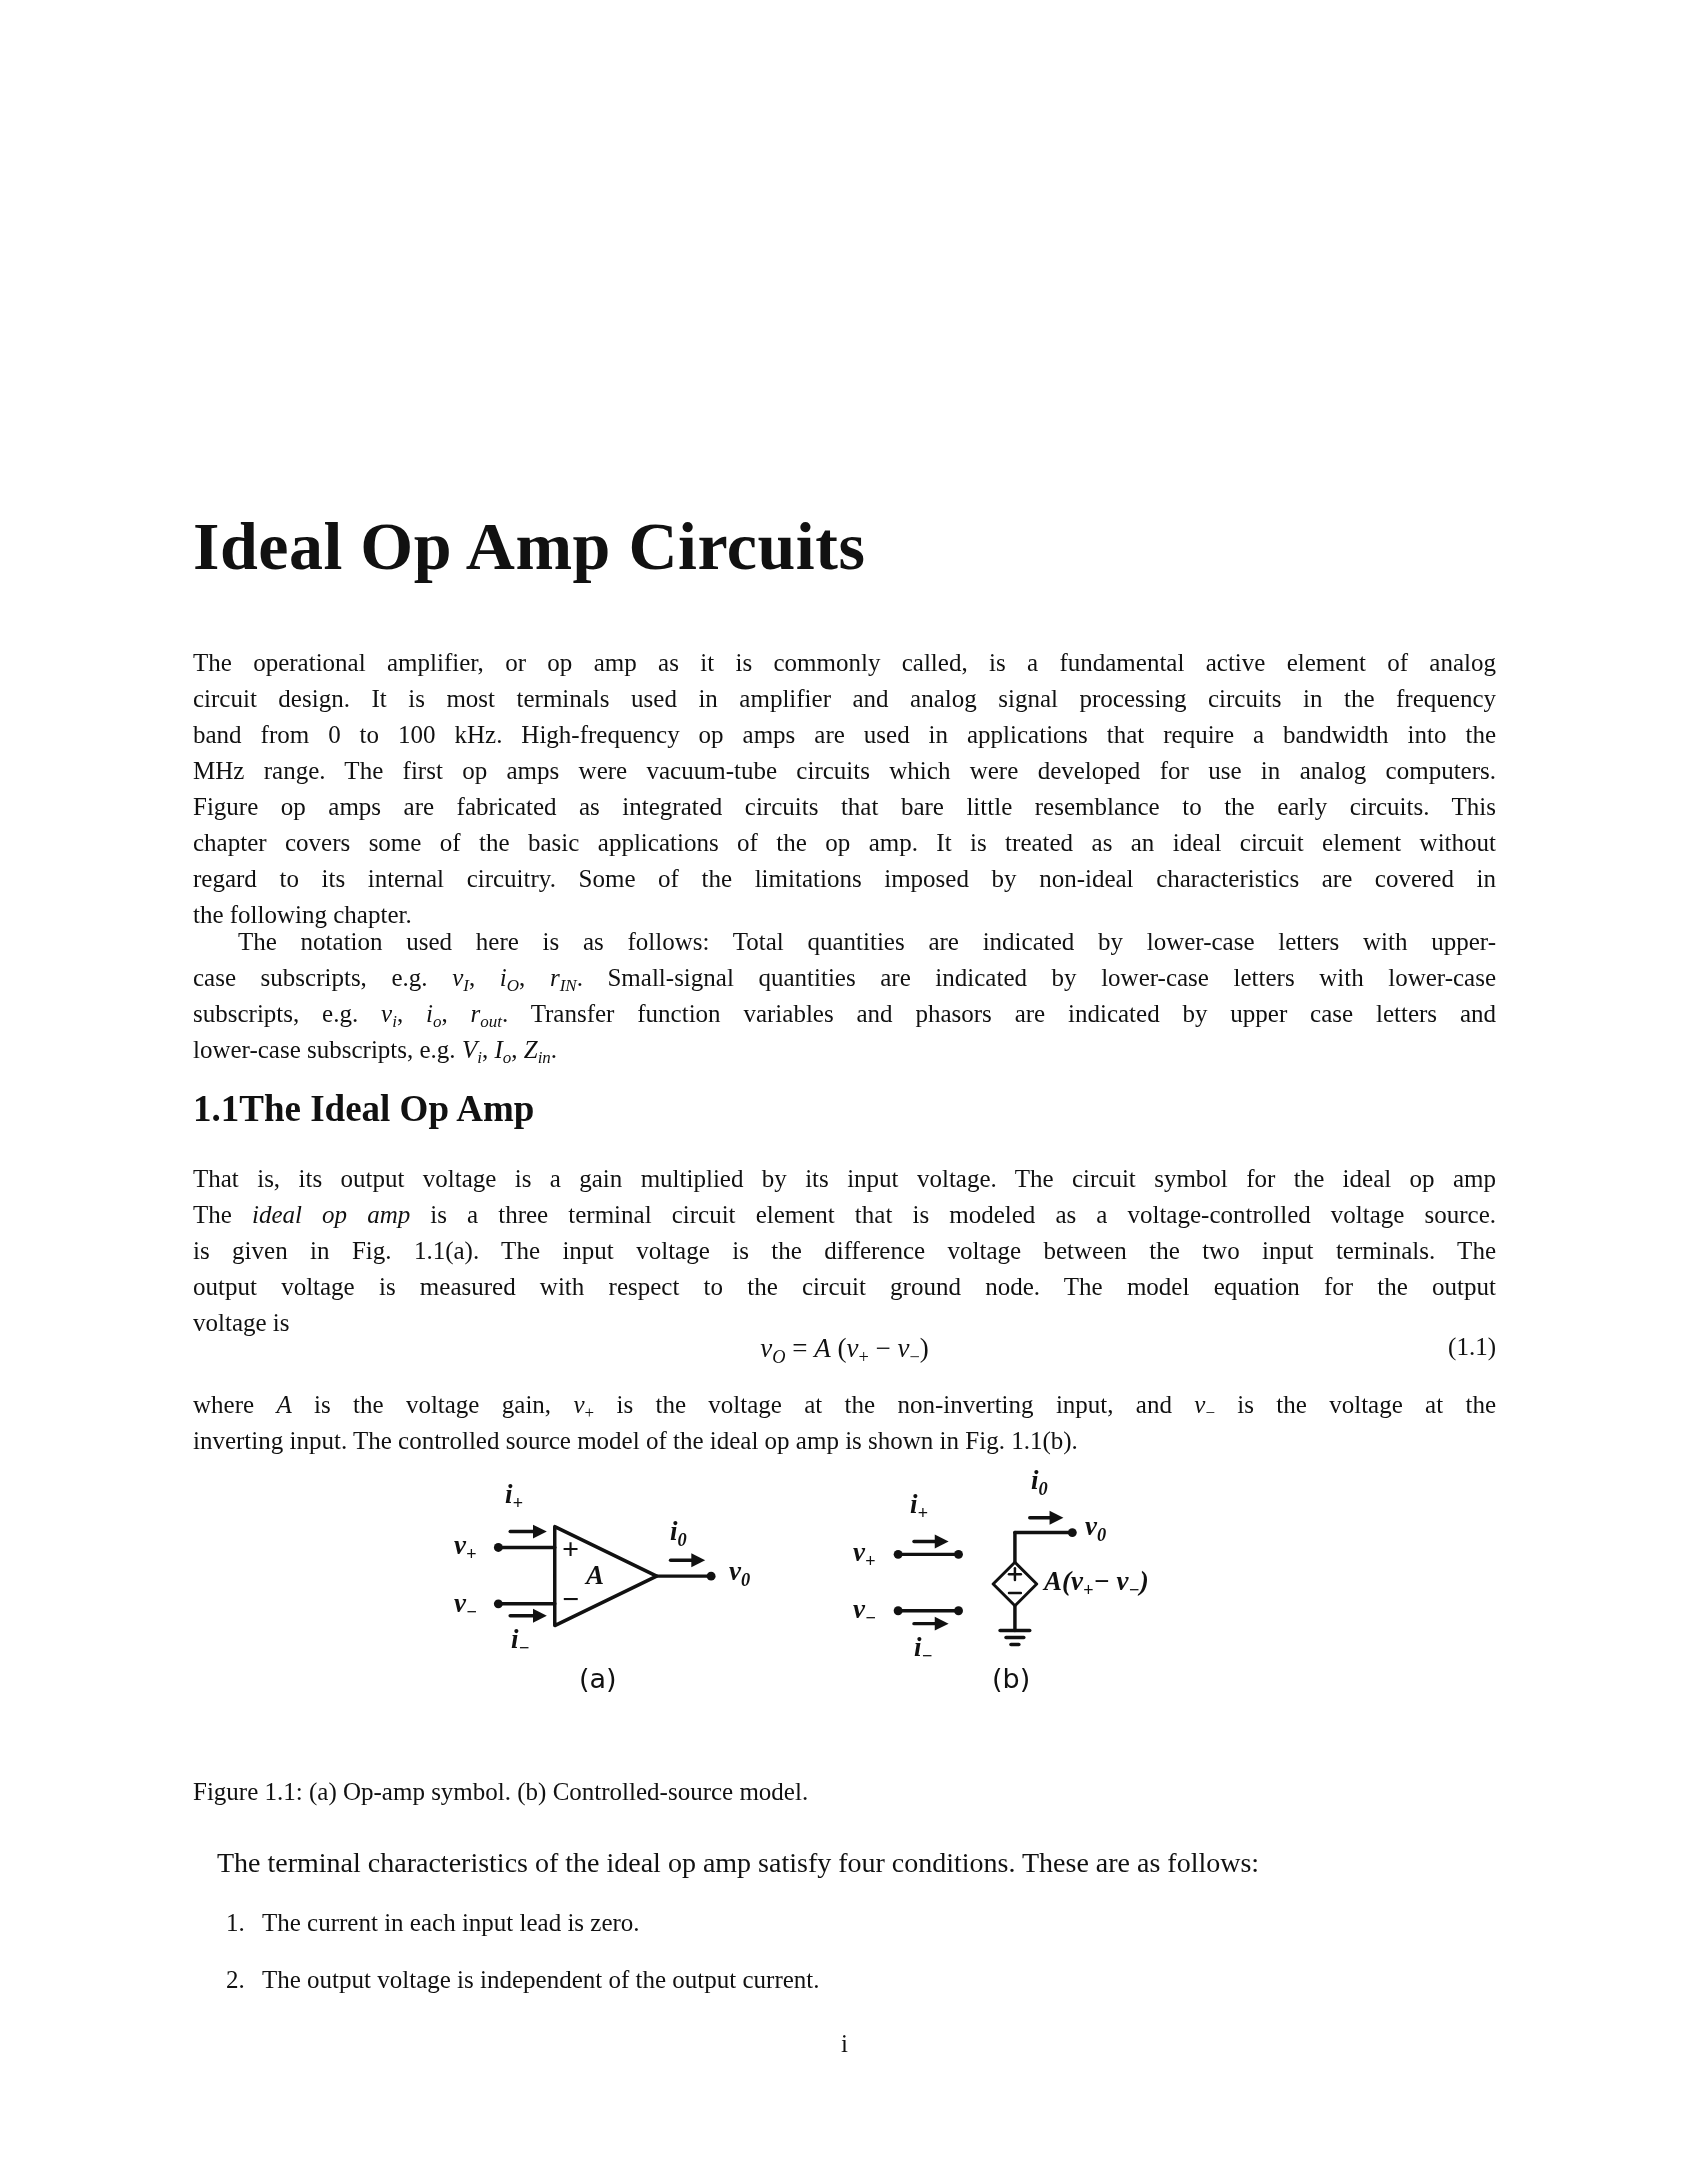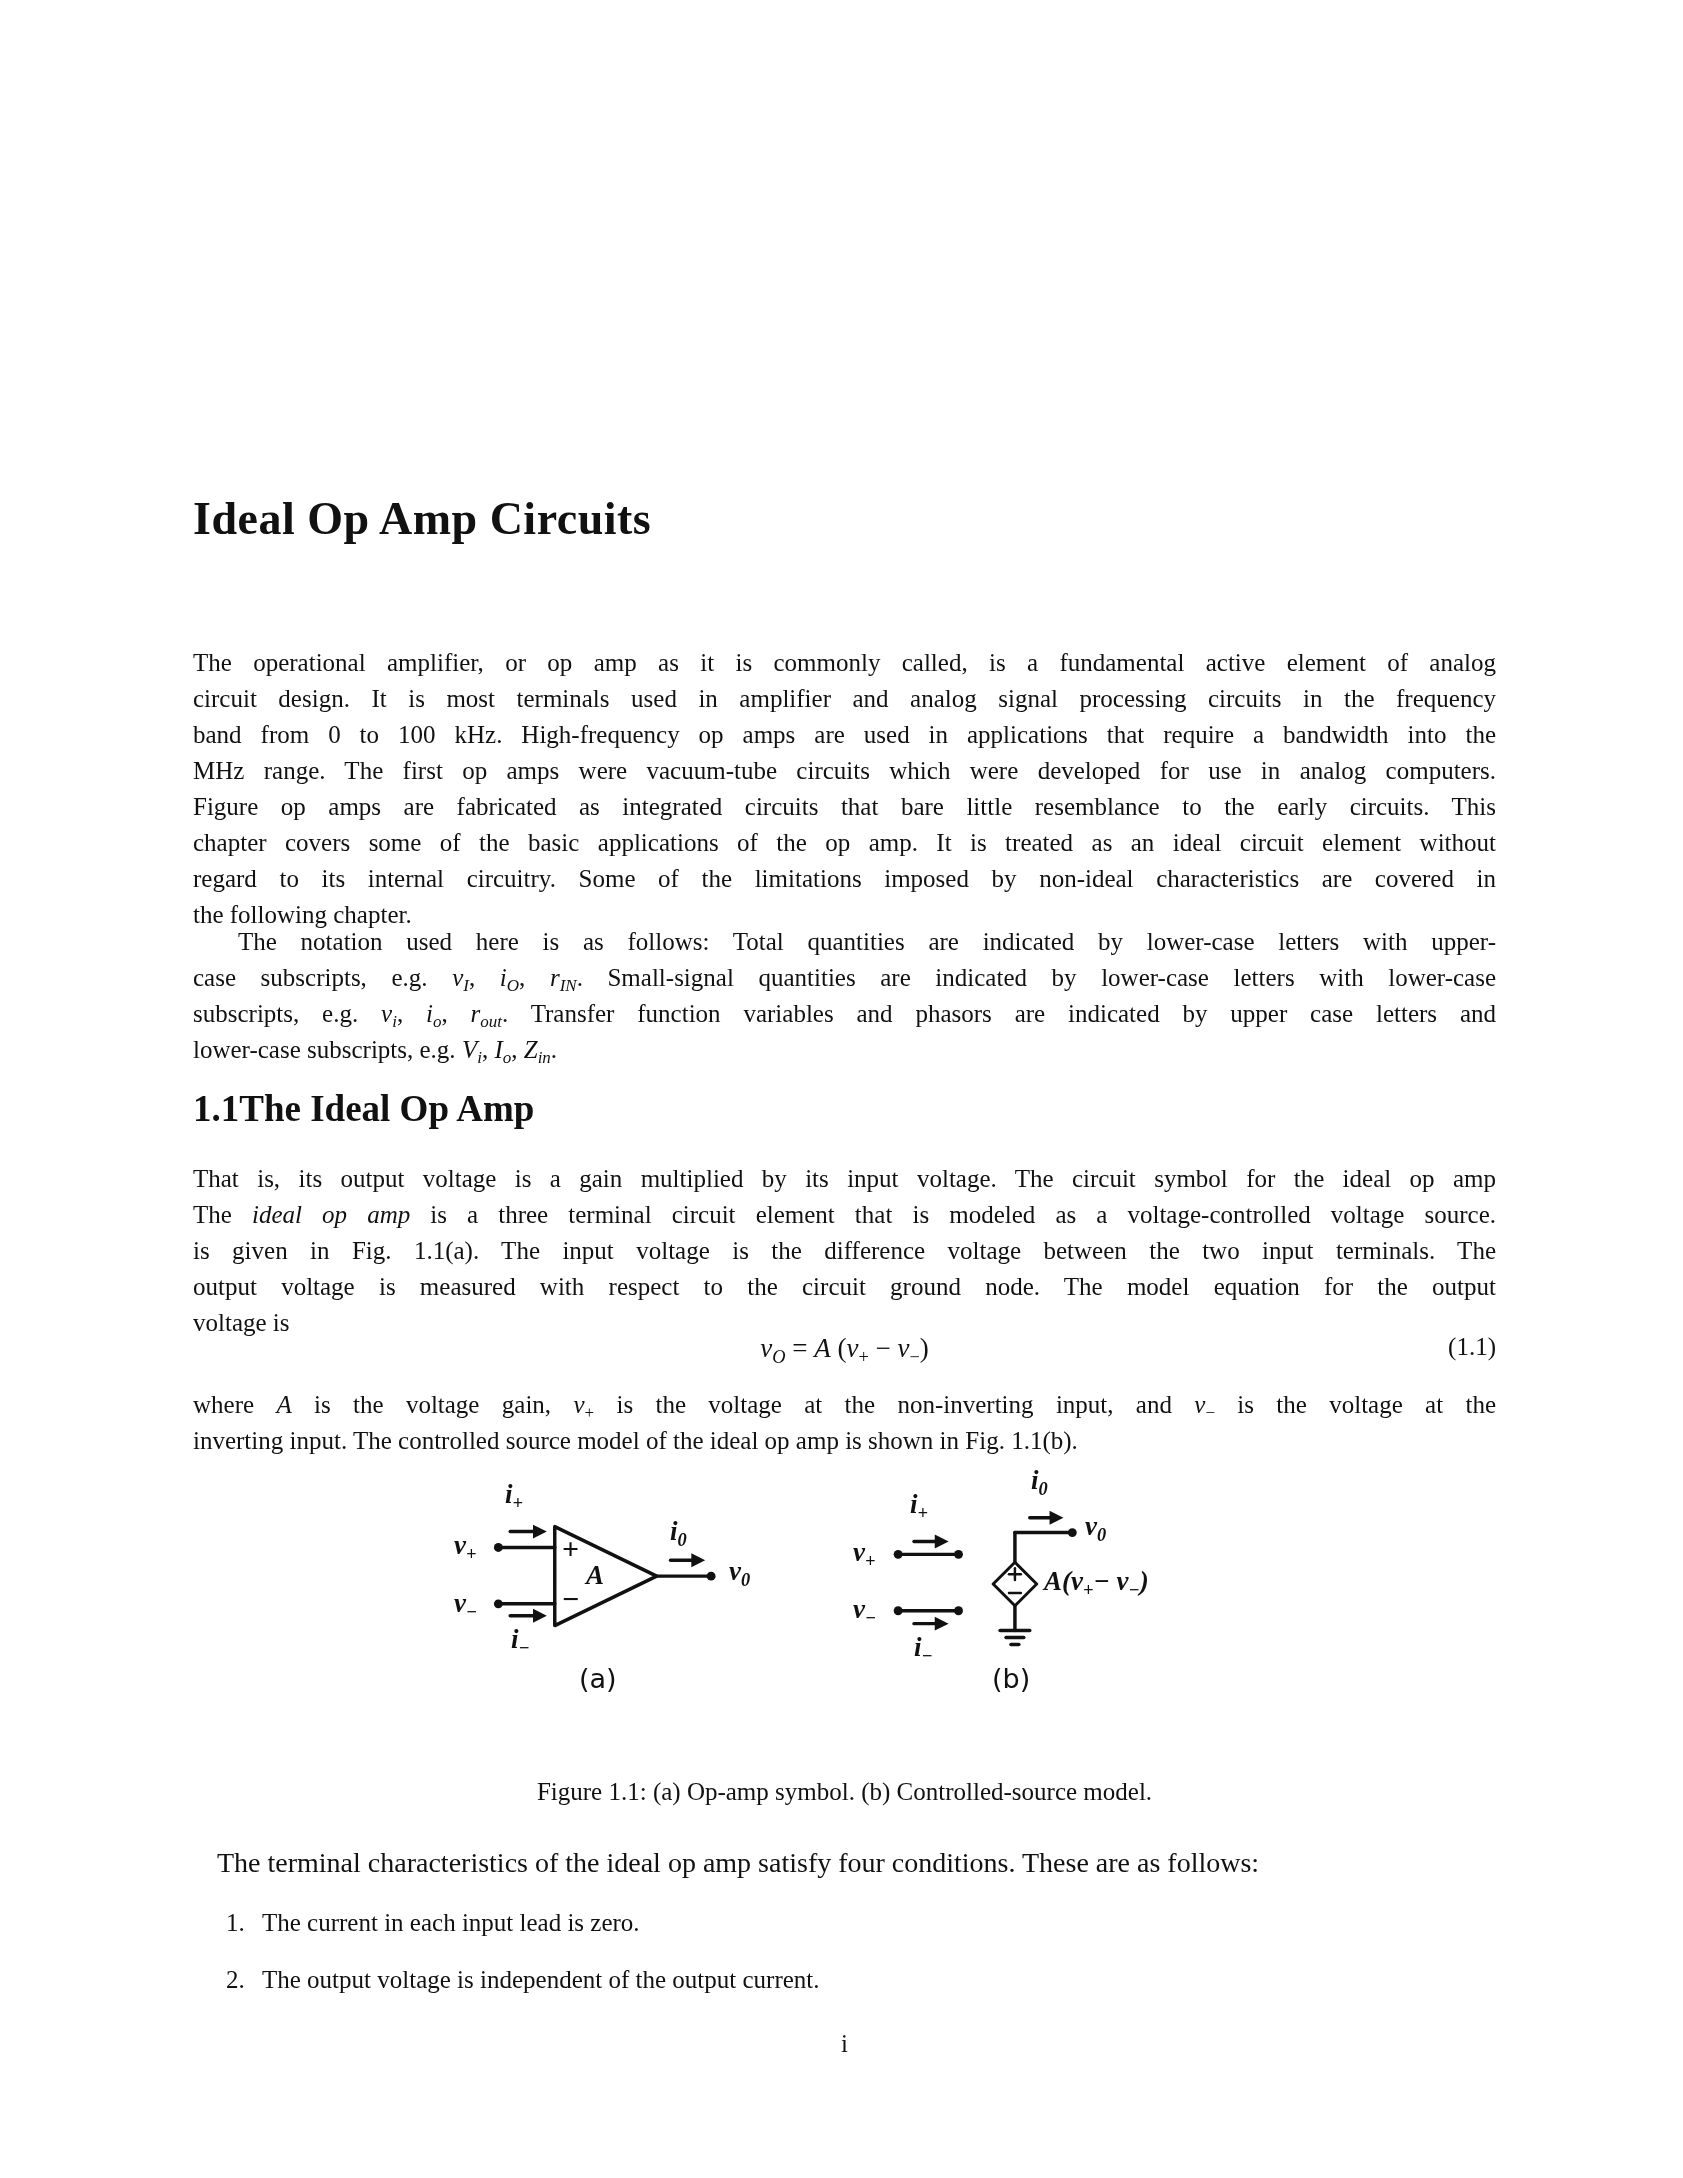--- a/index.html
+++ b/index.html
@@ -9,42 +9,42 @@
   }
   .col{position:absolute;left:193px;width:1303px;}
   .ln{
     font-size:25px;line-height:36px;white-space:normal;
     text-align:justify;text-align-last:justify;
   }
   .ln.end{text-align-last:left;}
   .ln.ind{text-indent:45px;}
   .chapter-title{
     position:absolute;left:193px;top:461px;
-    font-size:46px;font-weight:bold;letter-spacing:0.5px;
+    font-size:68px;font-weight:bold;letter-spacing:0.5px;
   }
   .sec-head{
     position:absolute;left:193px;top:1087px;
     font-size:37px;font-weight:bold;display:flex;
   }
   sub{font-size:68%;vertical-align:-0.30em;line-height:0;}
   .eq-row{position:absolute;left:193px;top:1333px;width:1303px;font-size:27px;}
   .eq-center{text-align:center;}
   .eq-num{position:absolute;right:0;top:0;font-size:25px;}
   .figure{position:absolute;left:436px;top:1465px;width:762px;height:248px;}
   .figure svg{position:absolute;left:0;top:0;}
   .flabel{
     position:absolute;font-size:27px;font-weight:bold;font-style:italic;
     line-height:1;white-space:nowrap;
   }
   .fsign{position:absolute;font-size:30px;font-weight:bold;line-height:1;}
   .ftag{
     position:absolute;font-size:27px;font-weight:normal;font-style:normal;
     font-family:"DejaVu Sans", sans-serif;line-height:1;
   }
-  .caption{position:absolute;left:193px;top:1778px;width:1303px;text-align:center;font-size:25px;}
+  .caption{position:absolute;left:193px;top:1778px;width:1303px;text-align:left;font-size:25px;}
   .terminal{position:absolute;left:199px;top:1847px;width:1303px;font-size:28px;text-indent:18px;}
   .cond{position:absolute;left:193px;width:1303px;font-size:25px;}
   .cond .num{position:absolute;left:33px;}
   .cond .itext{display:block;padding-left:69px;}
   .footer{position:absolute;left:193px;top:2030px;width:1303px;text-align:center;font-size:25px;}
 </style>
 </head>
 <body>
 
 <h1 class="chapter-title">Ideal Op Amp Circuits</h1>

